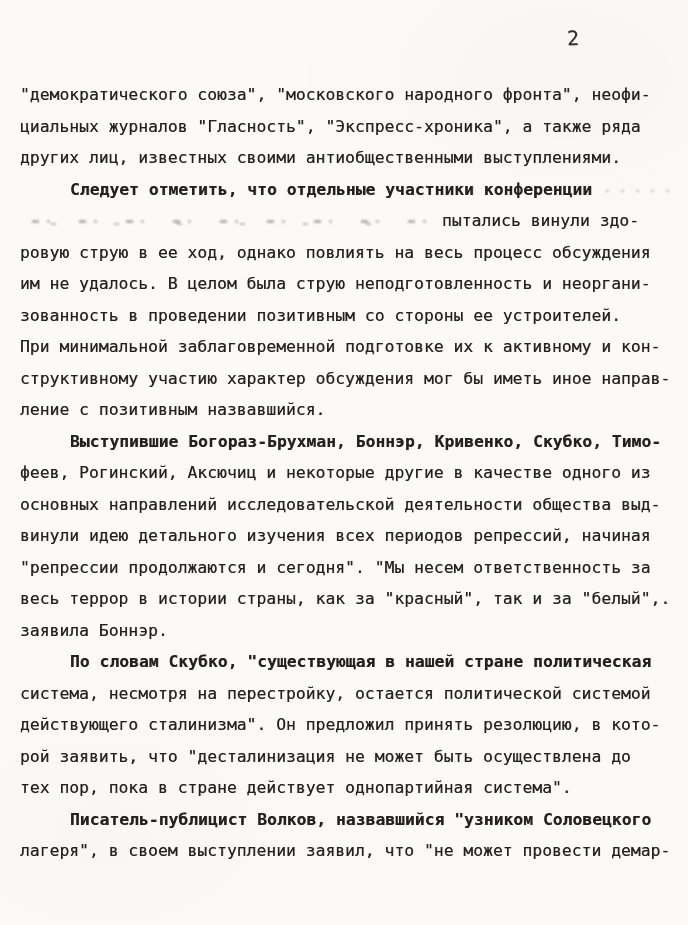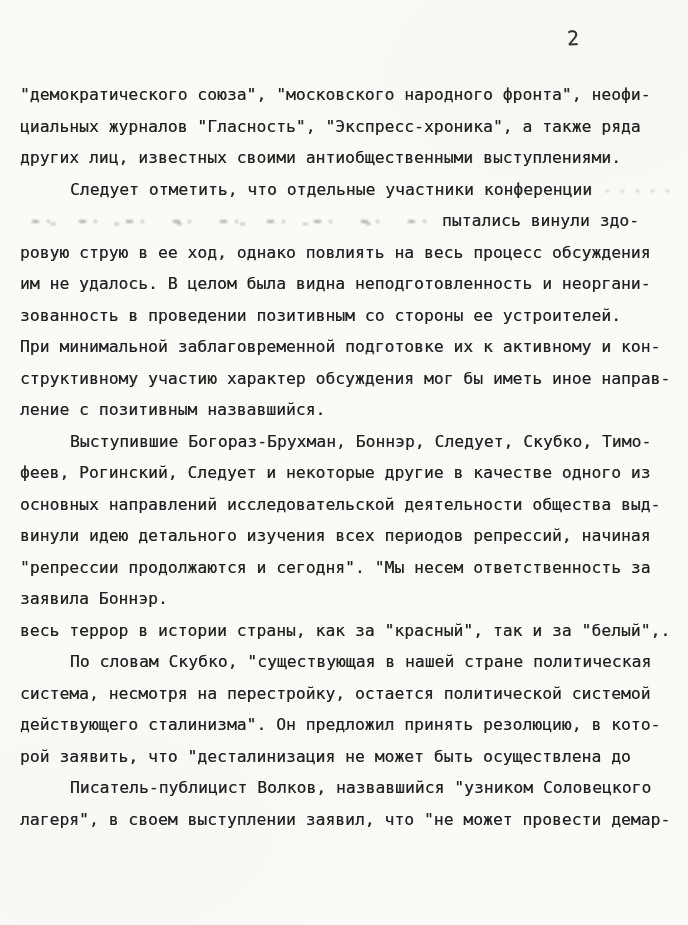--- a/index.html
+++ b/index.html
@@ -39,20 +39,21 @@
     height: 31.5px;
     display: flex;
     align-items: center;
     font-size: 16.3px;
     letter-spacing: 0.05px;
     white-space: pre;
     text-shadow: 0.35px 0.35px 0.45px rgba(25,25,23,0.55);
   }
   .line.indent {
     padding-left: 50px;
+    font-weight: bold;
   }
   
   .smudge-long {
     flex: 0 0 406px;
     height: 8px;
     margin-right: 16px;
     margin-top: 3px;
     opacity: 0.5;
     filter: blur(1.2px);
     background-image:
@@ -93,32 +94,33 @@
     <div class="line">других лиц, известных своими антиобщественными выступлениями.</div>
     <div class="line indent">
       <span>Следует отметить, что отдельные участники конференции</span>
       <span class="smudge-short"></span>
     </div>
     <div class="line">
       <span class="smudge-long"></span>
       <span>пытались винули здо-</span>
     </div>
     <div class="line">ровую струю в ее ход, однако повлиять на весь процесс обсуждения</div>
-    <div class="line">им не удалось. В целом была видна неподготовленность и неоргани-</div>
+    <div class="line">им не удалось. В целом была струю неподготовленность и неоргани-</div>
     <div class="line">зованность в проведении позитивным со стороны ее устроителей.</div>
     <div class="line">При минимальной заблаговременной подготовке их к активному и кон-</div>
     <div class="line">структивному участию характер обсуждения мог бы иметь иное направ-</div>
     <div class="line">ление с позитивным назвавшийся.</div>
-    <div class="line indent">Выступившие Богораз-Брухман, Боннэр, Следует, Скубко, Тимо-</div>
-    <div class="line">феев, Рогинский, Следует и некоторые другие в качестве одного из</div>
+    <div class="line indent">Выступившие Богораз-Брухман, Боннэр, Кривенко, Скубко, Тимо-</div>
+    <div class="line">феев, Рогинский, Аксючиц и некоторые другие в качестве одного из</div>
     <div class="line">основных направлений исследовательской деятельности общества выд-</div>
     <div class="line">винули идею детального изучения всех периодов репрессий, начиная</div>
     <div class="line">"репрессии продолжаются и сегодня". "Мы несем ответственность за</div>
+    <div class="line">весь террор в истории страны, как за "красный", так и за "белый",.</div>
     <div class="line">заявила Боннэр.</div>
-    <div class="line">весь террор в истории страны, как за "красный", так и за "белый",.</div>
     <div class="line indent">По словам Скубко, "существующая в нашей стране политическая</div>
     <div class="line">система, несмотря на перестройку, остается политической системой</div>
     <div class="line">действующего сталинизма". Он предложил принять резолюцию, в кото-</div>
     <div class="line">рой заявить, что "десталинизация не может быть осуществлена до</div>
+    <div class="line">тех пор, пока в стране действует однопартийная система".</div>
     <div class="line indent">Писатель-публицист Волков, назвавшийся "узником Соловецкого</div>
     <div class="line">лагеря", в своем выступлении заявил, что "не может провести демар-</div>
   </div>
 </div>
 
 </body></html>

